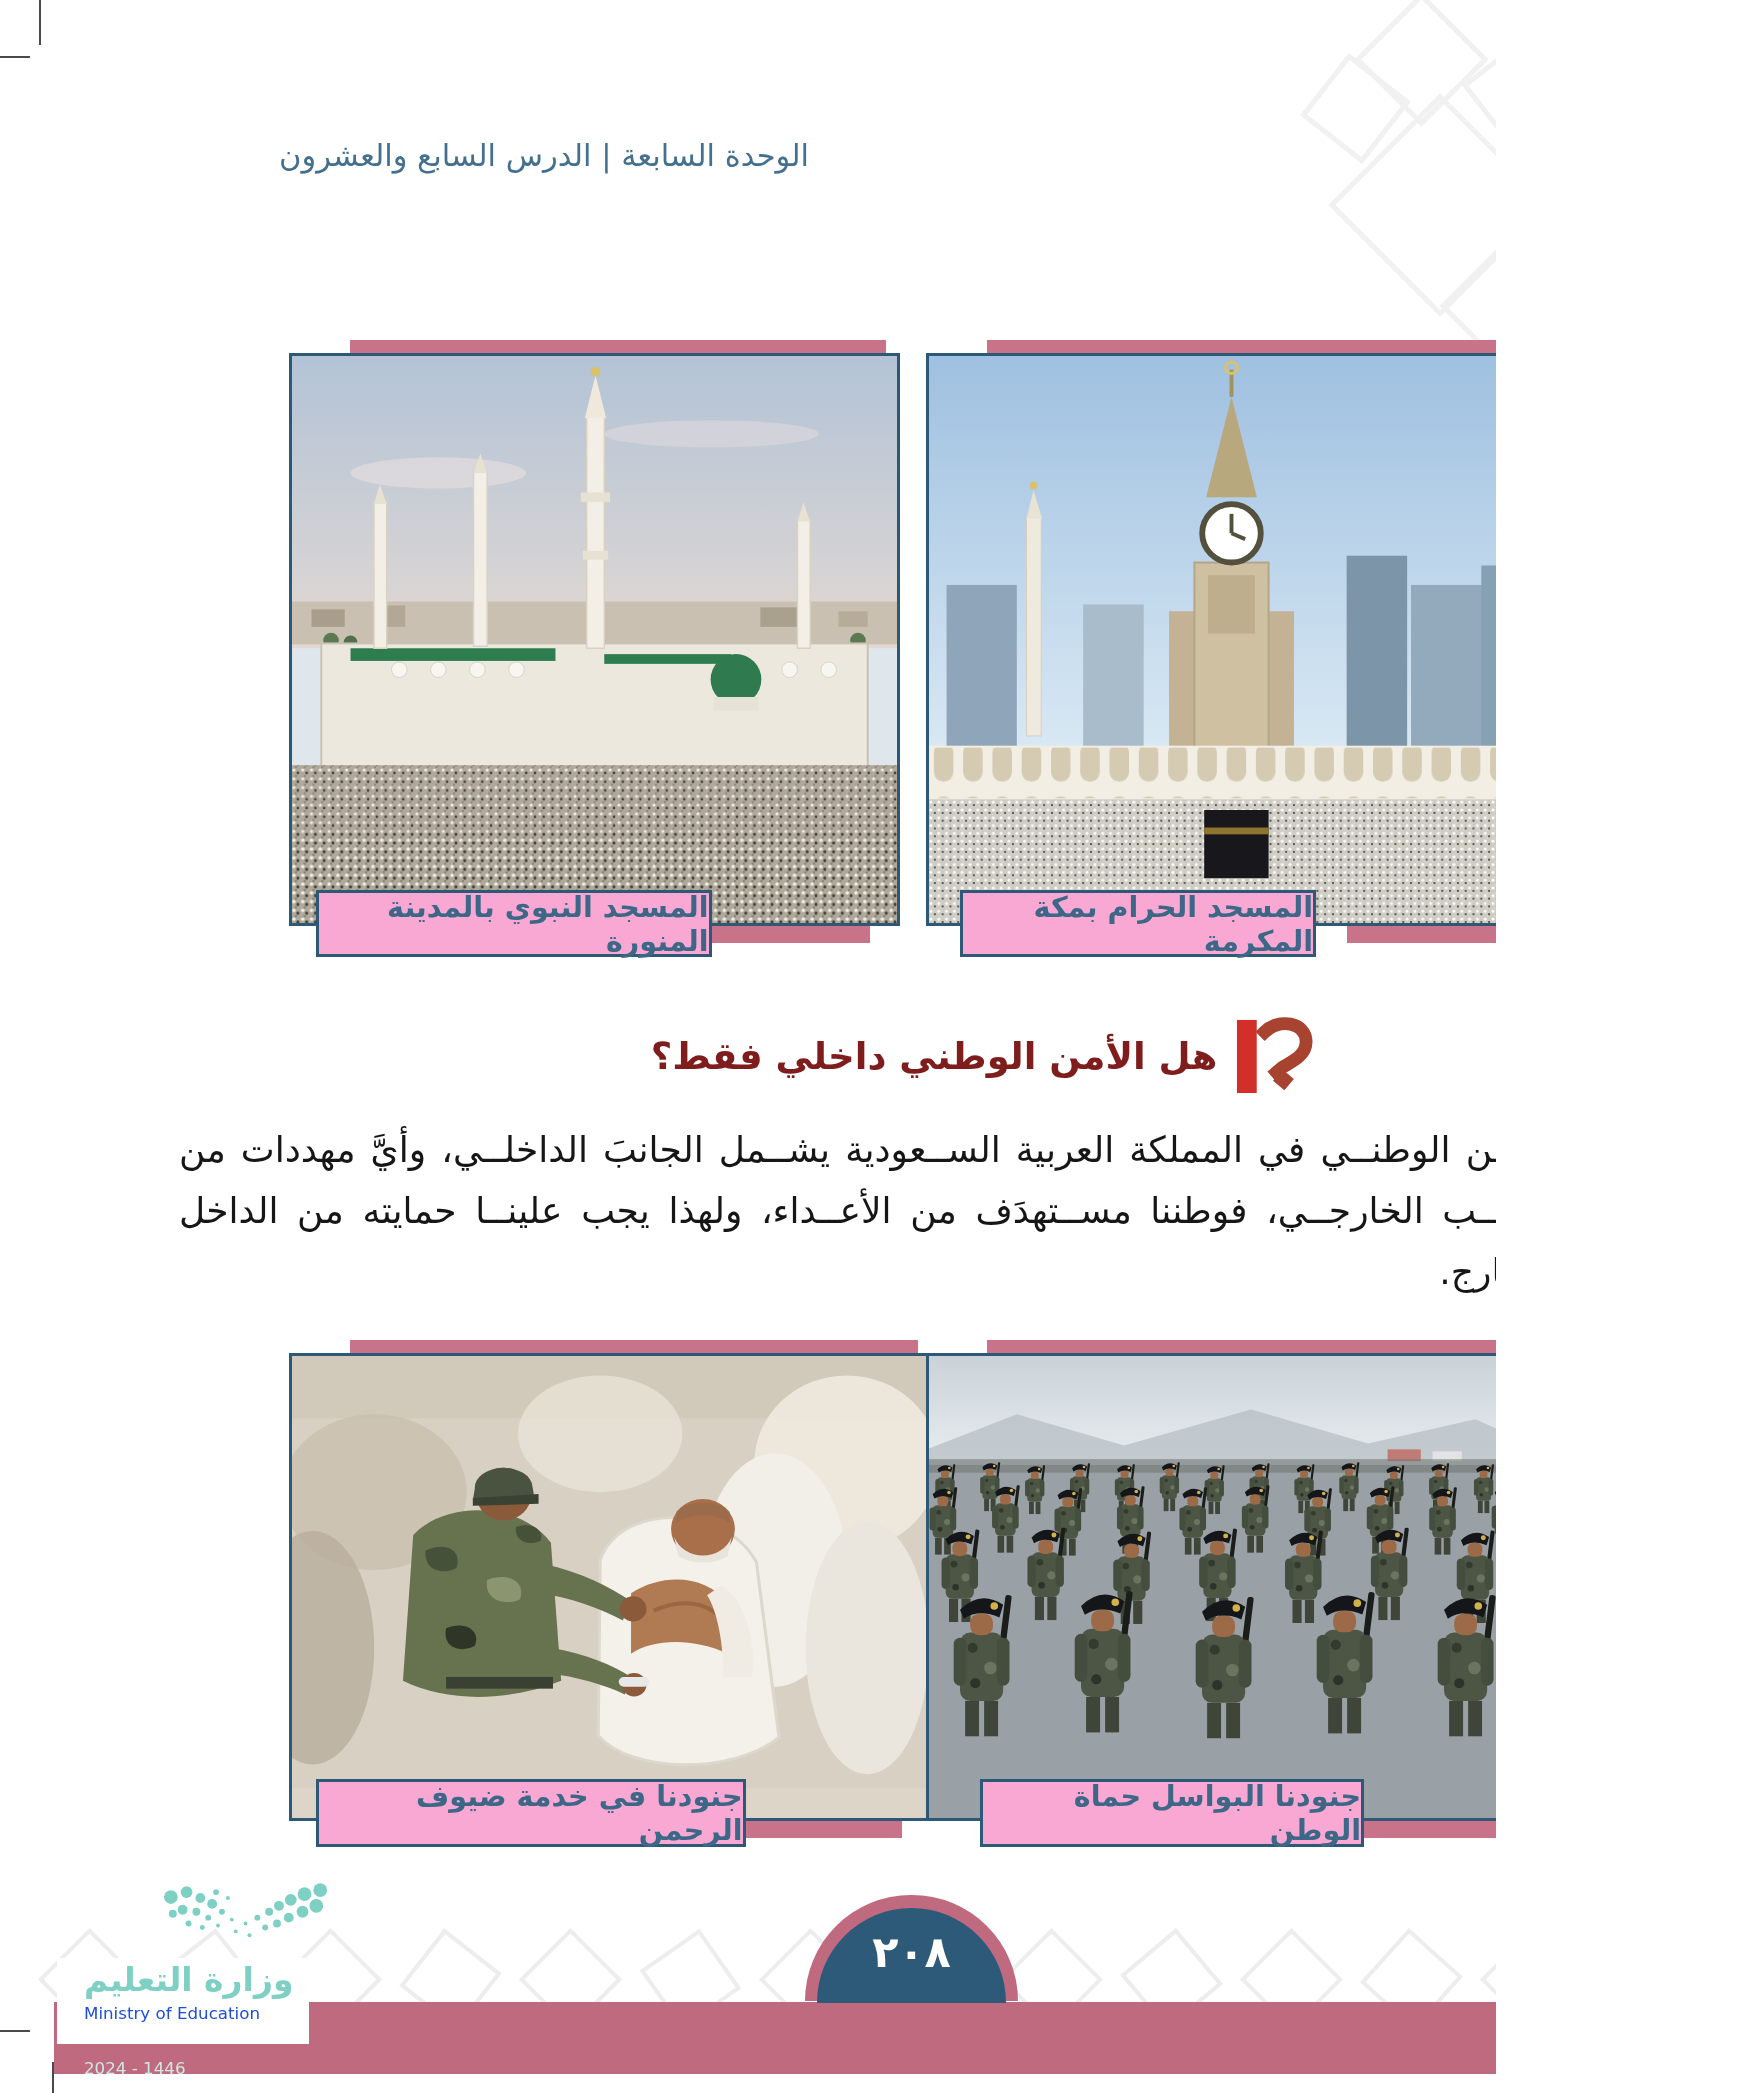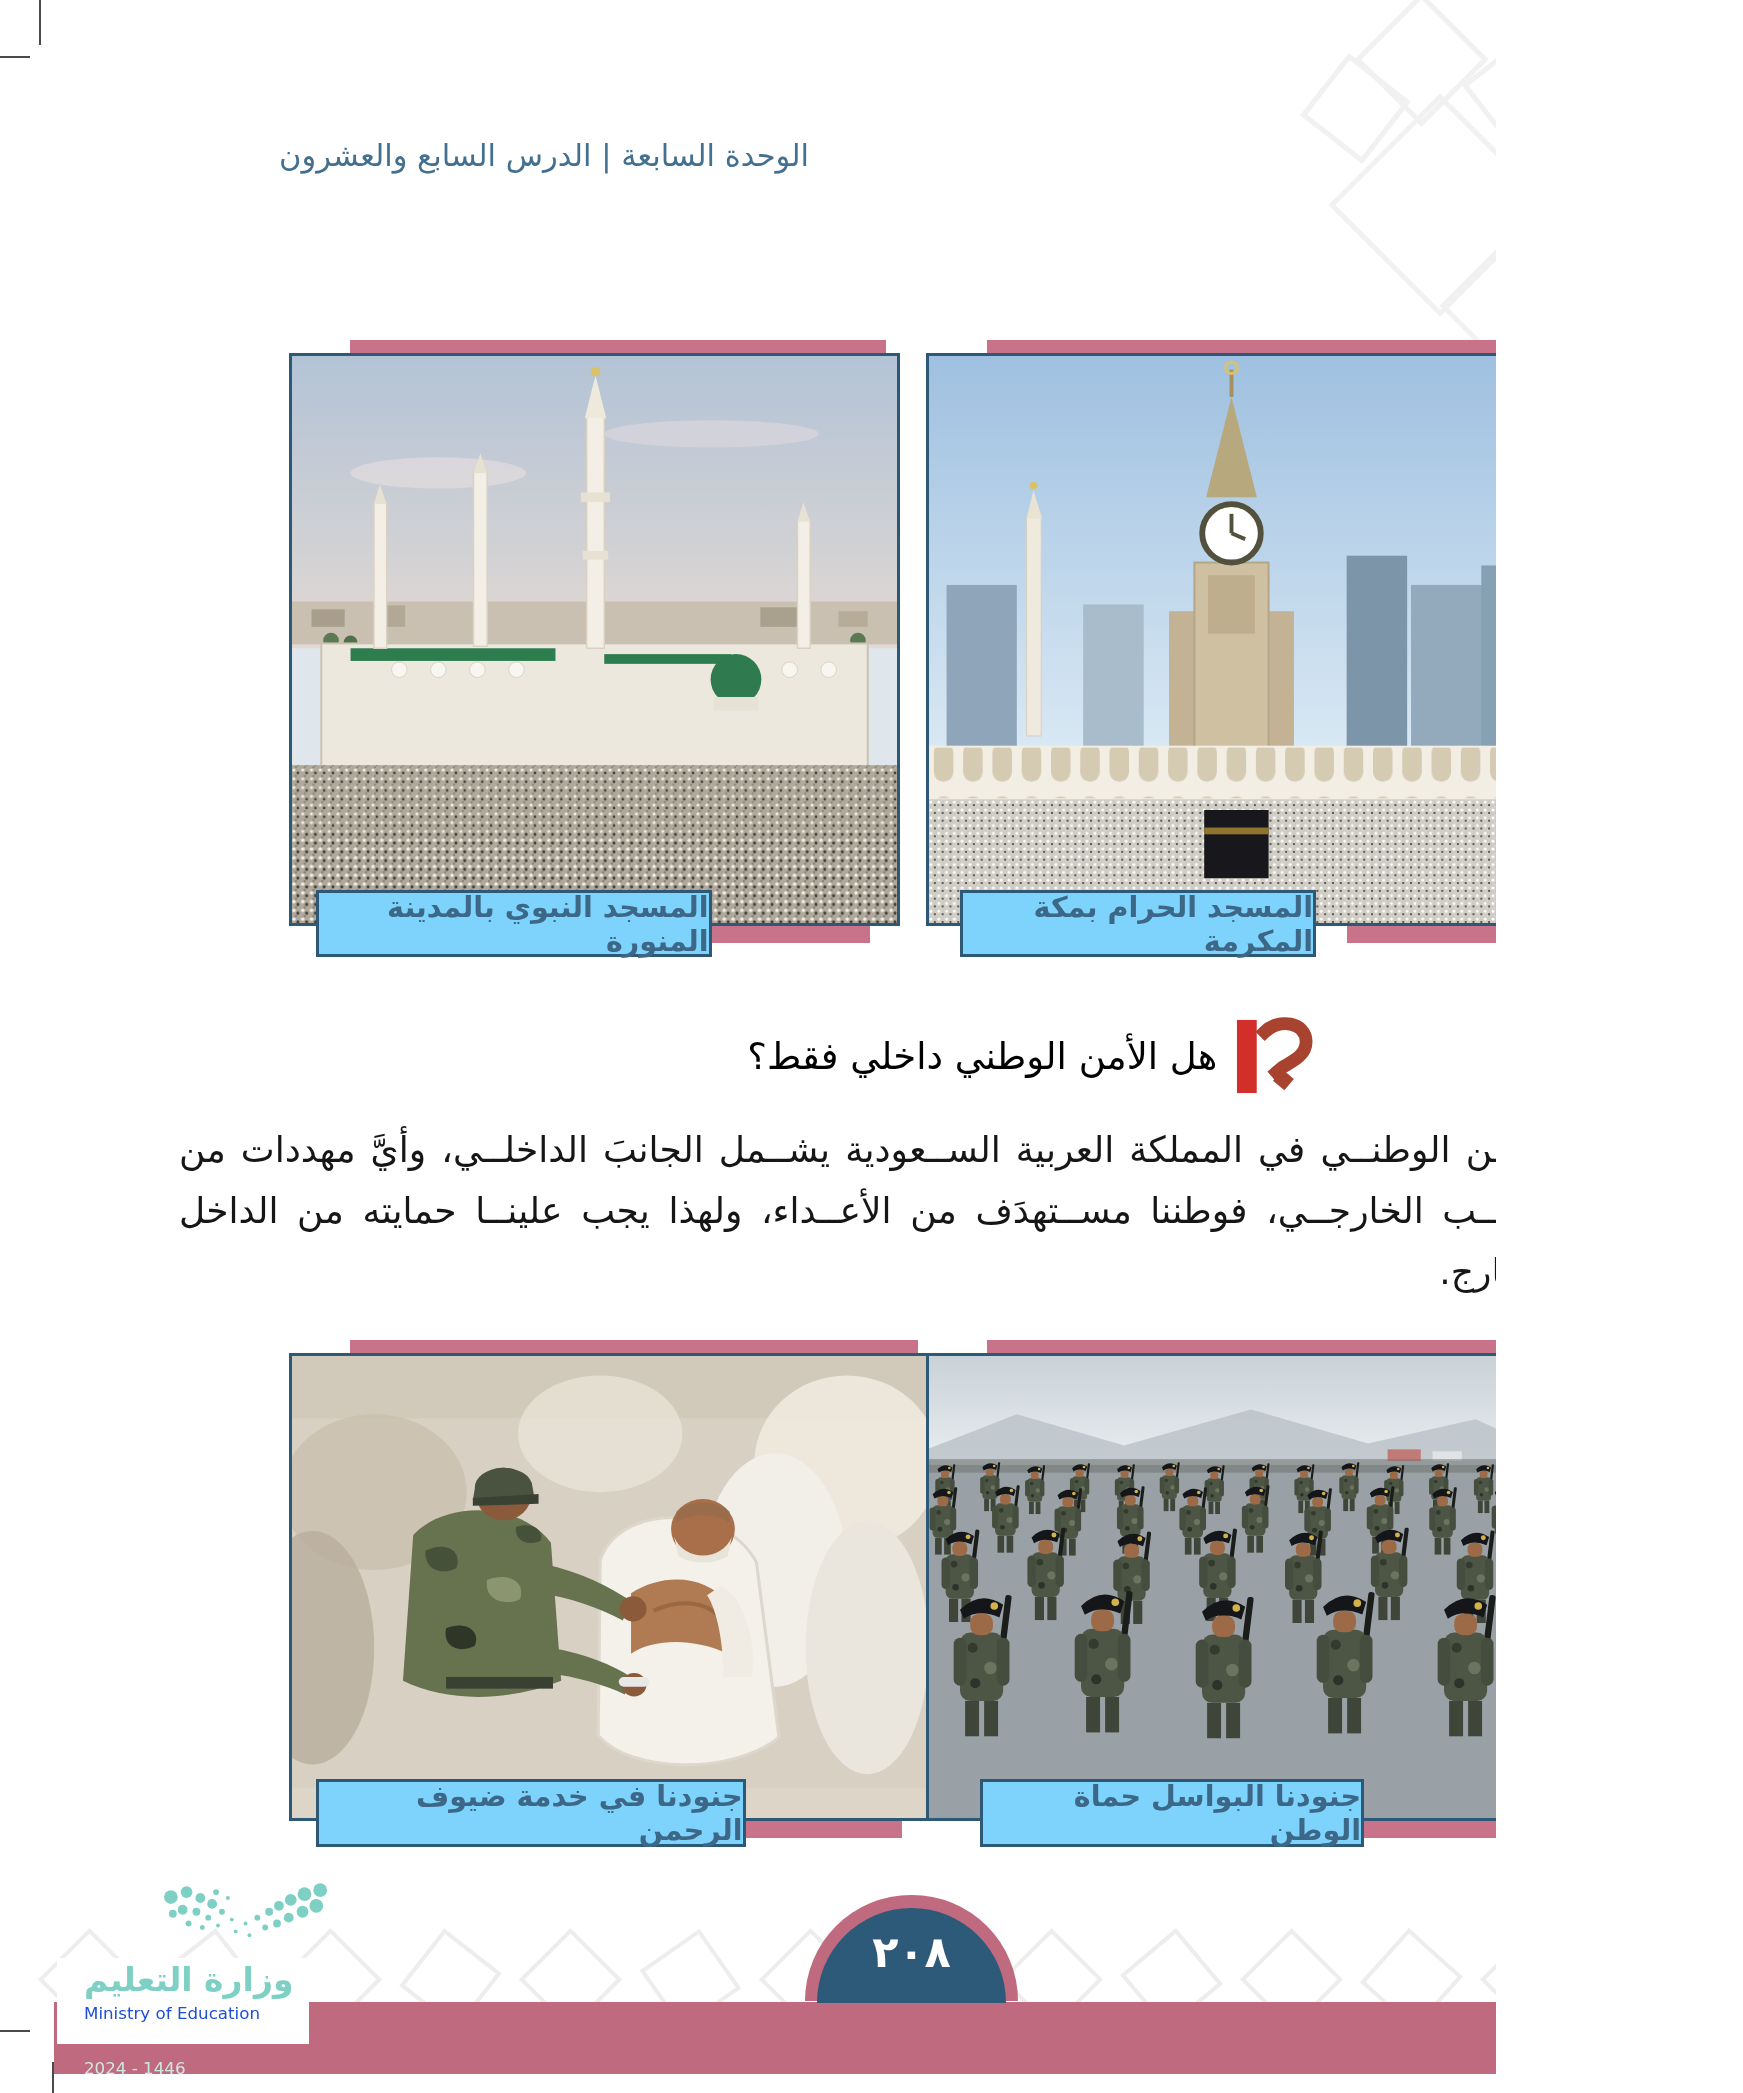--- a/index.html
+++ b/index.html
@@ -16,32 +16,32 @@
   
   .figure{position:absolute;}
   .fig1{left:289px;top:353px;width:611px;height:573px;}
   .fig2{left:926px;top:353px;width:611px;height:573px;}
   .fig3{left:289px;top:1353px;width:611px;height:468px;padding-left:32px;}
   .fig4{left:926px;top:1353px;width:611px;height:468px;}
   .bar-top{position:absolute;left:61px;right:13.8px;top:-12.8px;height:14.8px;background:#c9738a;}
   .bar-bottom{position:absolute;right:29.6px;width:160px;bottom:-16.7px;height:17.7px;background:#c9738a;}
   .photo{position:absolute;inset:0;border:3px solid #2d5977;background:#dfe6ec;overflow:hidden;}
   .photo svg{display:block;width:100%;height:100%;}
-  .caption{position:absolute;background:#7dd3fc;border:3px solid #2d5977;color:#3c6787;
+  .caption{position:absolute;background:#f9a8d4;border:3px solid #2d5977;color:#3c6787;
            font-weight:bold;font-size:28.6px;display:flex;align-items:center;justify-content:center;
            direction:rtl;z-index:3;}
   .fig1 .caption{left:26.6px;top:537px;width:390px;height:61px;}
   .fig2 .caption{left:34px;top:537px;width:350px;height:61px;}
   .fig3 .caption{left:26.6px;top:426px;width:424px;height:62px;}
   .fig4 .caption{left:54px;top:426px;width:330px;height:62px;padding-left:48px;}
   
   .question-row{position:absolute;right:182px;top:1013px;height:87px;display:flex;direction:rtl;
                 align-items:center;gap:17.7px;}
   .q-icon{width:79px;height:81px;flex:0 0 auto;}
-  .q-heading{color:#000000;font-weight:normal;font-size:37px;white-space:nowrap;text-align:center;}
+  .q-heading{color:#7f1d1d;font-weight:bold;font-size:37px;white-space:nowrap;text-align:center;}
   
   .body-text{position:absolute;left:179px;top:1119px;width:1385px;direction:rtl;text-align:justify;
              color:#161616;font-size:36px;line-height:61px;}
   
   .band{position:absolute;left:54px;top:2002px;width:1633px;height:72px;background:#c06a7f;z-index:1;}
   .dome-outer{position:absolute;left:805px;top:1895px;width:213px;height:106px;background:#c06a7f;
               border-radius:213px 213px 0 0;z-index:2;}
   .dome-inner{position:absolute;left:817px;top:1908px;width:189px;height:95px;background:#2e5a7a;
               border-radius:189px 189px 0 0;z-index:2;}
   .page-num{position:absolute;left:817px;top:1927px;width:189px;text-align:center;color:#fff;

